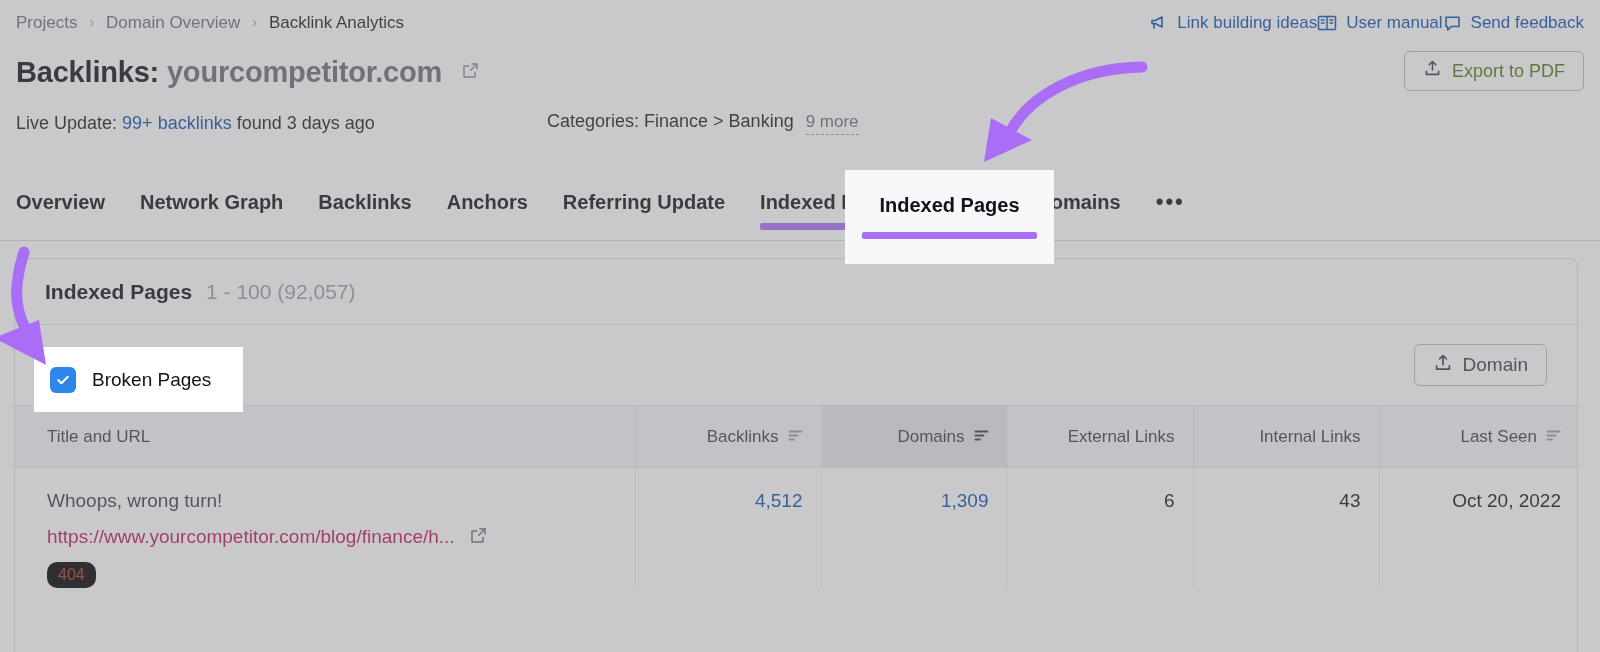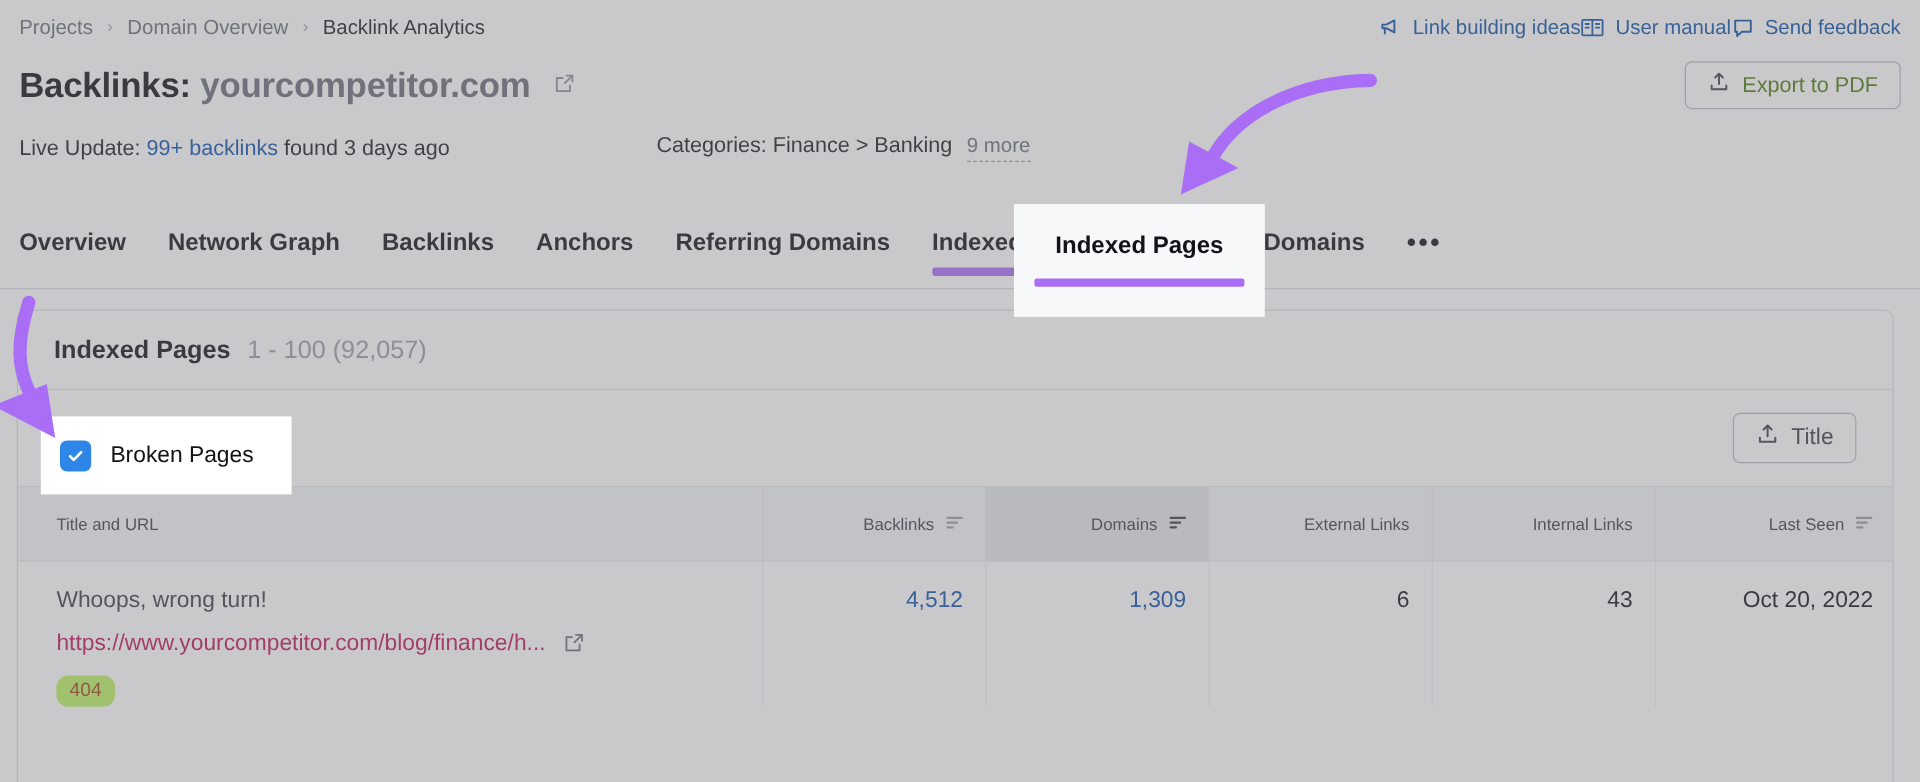--- a/index.html
+++ b/index.html
@@ -213,21 +213,21 @@
     border-radius: 6px;
     background: transparent;
     font-size: 19px;
     color: #3b3f4c;
   }
 
   
   table.tbl { width: 100%; border-collapse: collapse; table-layout: fixed; }
   table.tbl thead th {
     height: 62px;
-    font-size: 14px;
+    font-size: 17px;
     font-weight: 400;
     color: #3b3f4c;
     background: #f4f5f7;
     border-top: 1px solid #e4e6eb;
     border-bottom: 1px solid #e4e6eb;
     border-left: 1px solid #e9eaee;
     padding: 0 18px;
     text-align: right;
     white-space: nowrap;
   }
@@ -258,21 +258,21 @@
   .cell-url {
     font-size: 19px;
     color: #be185d;
     display: flex;
     align-items: flex-start;
     gap: 14px;
     margin-bottom: 12px;
   }
   .badge404 {
     display: inline-block;
-    background: #bef264;
+    background: #000000;
     color: #a5431d;
     font-size: 16px;
     padding: 4px 11px;
     border-radius: 10px;
   }
 
   
   .callout {
     position: absolute;
     background: #f7f8fa;
@@ -400,21 +400,21 @@
       <span>Categories: Finance &gt; Banking</span>
       <span class="more-link">9 more</span>
     </span>
   </div>
 
   <div class="tabs">
     <div class="tab">Overview</div>
     <div class="tab">Network Graph</div>
     <div class="tab">Backlinks</div>
     <div class="tab">Anchors</div>
-    <div class="tab">Referring Domains</div>
+    <div class="tab">Referring Update</div>
     <div class="tab active">Indexed Pages</div>
     <div class="tab">Outbound Domains</div>
     <div class="tab dots">•••</div>
   </div>
   <div class="tabs-rule"></div>
 
   <div class="card">
 
     <div class="card-head">
       <span class="card-title">Indexed Pages</span>
@@ -432,21 +432,21 @@
       </label>
 
       <button class="exportbtn">
         <span>
           <svg width="20" height="20" viewBox="0 0 19 19" fill="none" stroke="#3b3f4c" stroke-width="1.6">
             <path d="M9.5 2.6v8.4" stroke-linecap="round"></path>
             <path d="M6.3 5.6L9.5 2.5l3.2 3.1" stroke-linecap="round" stroke-linejoin="round"></path>
             <path d="M3.4 12.2v3.2h12.2v-3.2" stroke-linecap="round" stroke-linejoin="round"></path>
           </svg>
         </span>
-        <span>Title</span>
+        <span>Domain</span>
       </button>
     </div>
 
     <table class="tbl">
       <colgroup>
         <col style="width:620px">
         <col style="width:186px">
         <col style="width:186px">
         <col style="width:186px">
         <col style="width:186px">

